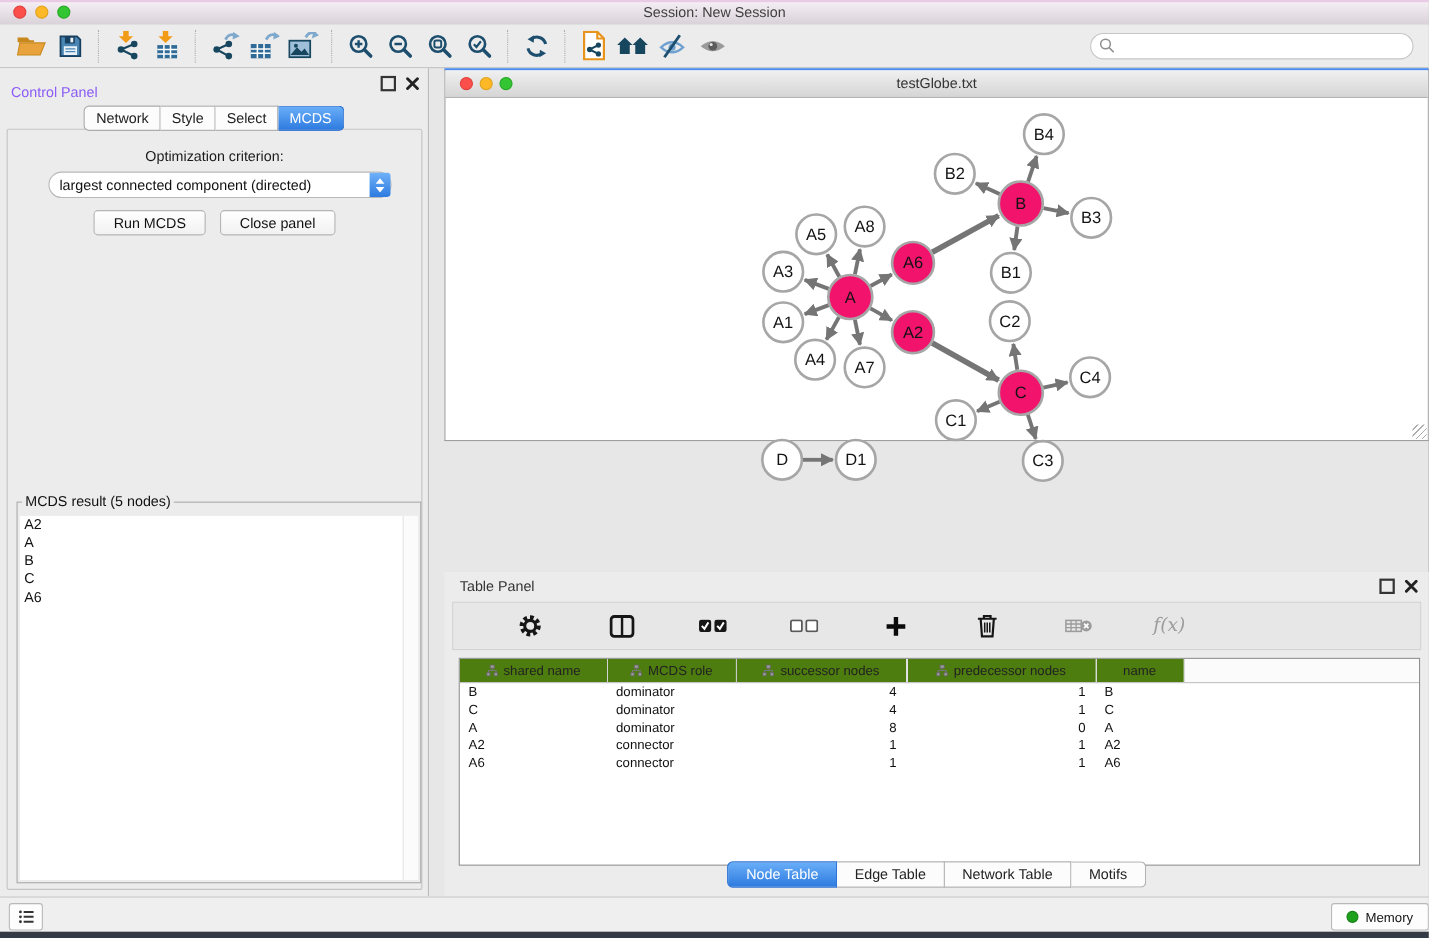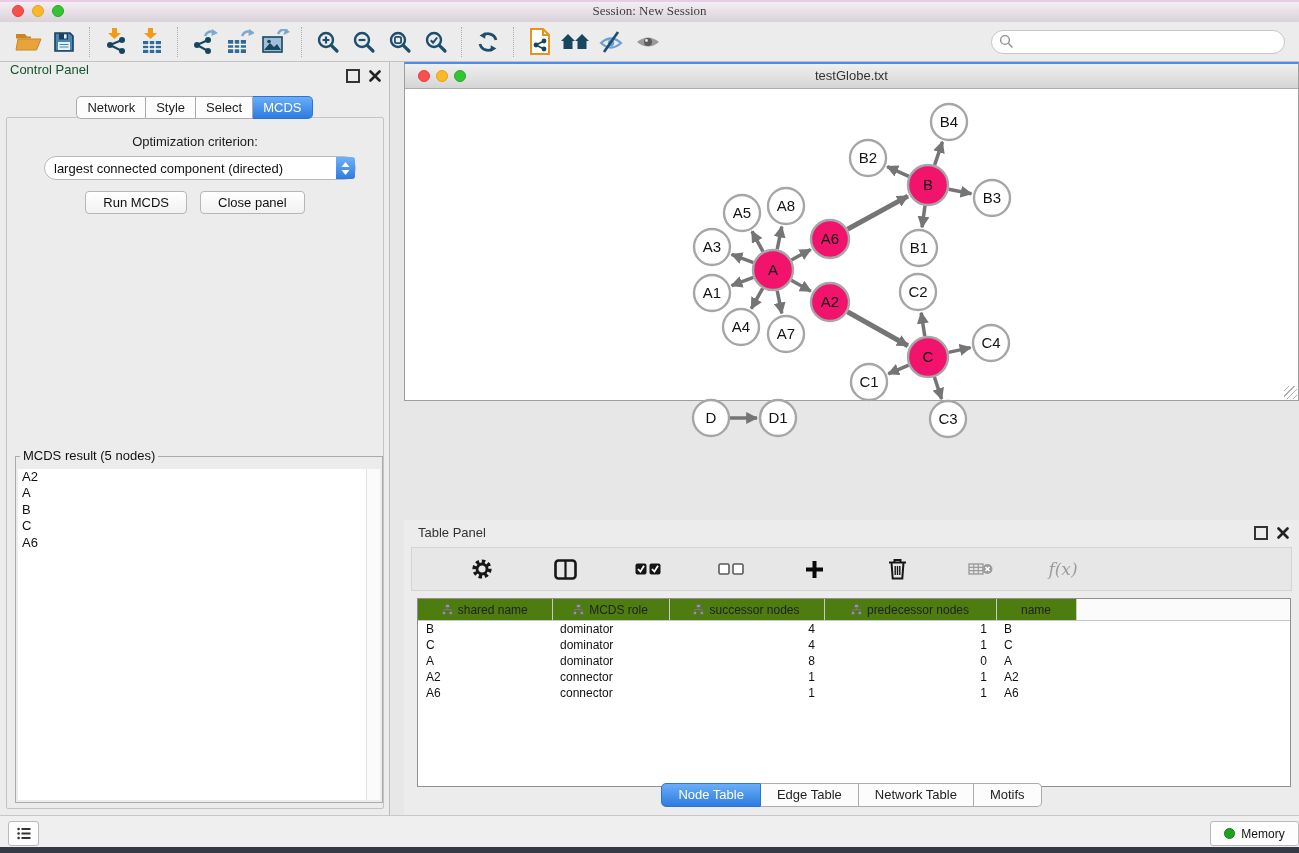--- a/index.html
+++ b/index.html
@@ -6,33 +6,33 @@
   .app{position:relative;width:1299px;height:853px;background:#E7E7E7;overflow:hidden;
        font-family:"Liberation Sans",sans-serif;color:#222;}
   
   .titlebar{position:absolute;left:0;top:0;right:0;height:22px;
     background:linear-gradient(#F7F0F6,#D9D3D9);border-bottom:1px solid #A7A1A7;}
   .titlebar .pinkline{position:absolute;top:0;left:0;right:0;height:2px;background:#E9CBE6;}
   .tl{position:absolute;top:5px;width:12px;height:12px;border-radius:50%;}
   .tl.red{left:12px;background:#FB4F4B;border:1px solid #E0403D;box-sizing:border-box;}
   .tl.yel{left:32px;background:#FDB827;border:1px solid #E0A31E;box-sizing:border-box;}
   .tl.grn{left:52px;background:#33C532;border:1px solid #27A827;box-sizing:border-box;}
-  .titlebar .ttl{position:absolute;left:0;right:0;top:3px;text-align:center;font-size:13px;color:#3F3F3F;font-family:Liberation Serif, serif;}
+  .titlebar .ttl{position:absolute;left:0;right:0;top:3px;text-align:center;font-size:13px;color:#3F3F3F;}
   
   .toolbar{position:absolute;left:0;top:22px;right:0;height:40px;background:#ECECEC;
     border-bottom:1px solid #C2C2C2;display:flex;align-items:center;padding:0 10px;box-sizing:border-box;}
   .tbtn{width:36px;height:34px;display:flex;align-items:center;justify-content:center;cursor:default;}
   .sep{width:1px;height:30px;border-left:1px dotted #ADADAD;margin:0 7px;}
   .search-wrap{margin-left:auto;margin-right:4px;width:294px;height:24px;background:#FFF;
     border:1px solid #C6C6C6;border-radius:12px;display:flex;align-items:center;padding:0 7px;box-sizing:border-box;}
   .search-wrap input{border:none;outline:none;flex:1;font-size:13px;background:transparent;font-family:"Liberation Sans",sans-serif;}
   
   .control-panel{position:absolute;left:0;top:62px;width:390px;height:753px;background:#ECECEC;
     border-right:1px solid #BDBDBD;box-sizing:border-box;}
-  .cp-header{position:absolute;top:0;left:10px;font-size:13px;color:#14532d;}
+  .cp-header{position:absolute;top:14px;left:10px;font-size:13px;color:#8b5cf6;}
   .win-icons{position:absolute;top:7px;right:8px;display:flex;gap:9px;align-items:center;}
   .float-ic{width:10px;height:10px;border:2px solid #333;}
   .cp-tabs{position:absolute;top:34px;left:0;right:0;display:flex;justify-content:center;z-index:2;}
   .seg{height:21px;line-height:21px;padding:0 10px;background:#FCFCFC;border:1px solid #ABABAB;
     border-left:none;font-size:13px;color:#222;cursor:default;}
   .seg:first-child{border-left:1px solid #ABABAB;border-radius:5px 0 0 5px;}
   .seg:last-child{border-radius:0 5px 5px 0;}
   .seg.active{background:linear-gradient(#69AEF8,#2E7BE0);color:#FFF;border-color:#2E74D4;}
   .cp-outline{position:absolute;top:55px;left:6px;right:5px;bottom:6px;border:1px solid #C4C4C4;border-radius:2px;}
   .opt-label{position:absolute;top:16px;left:0;right:0;text-align:center;font-size:13px;color:#1A1A1A;}

